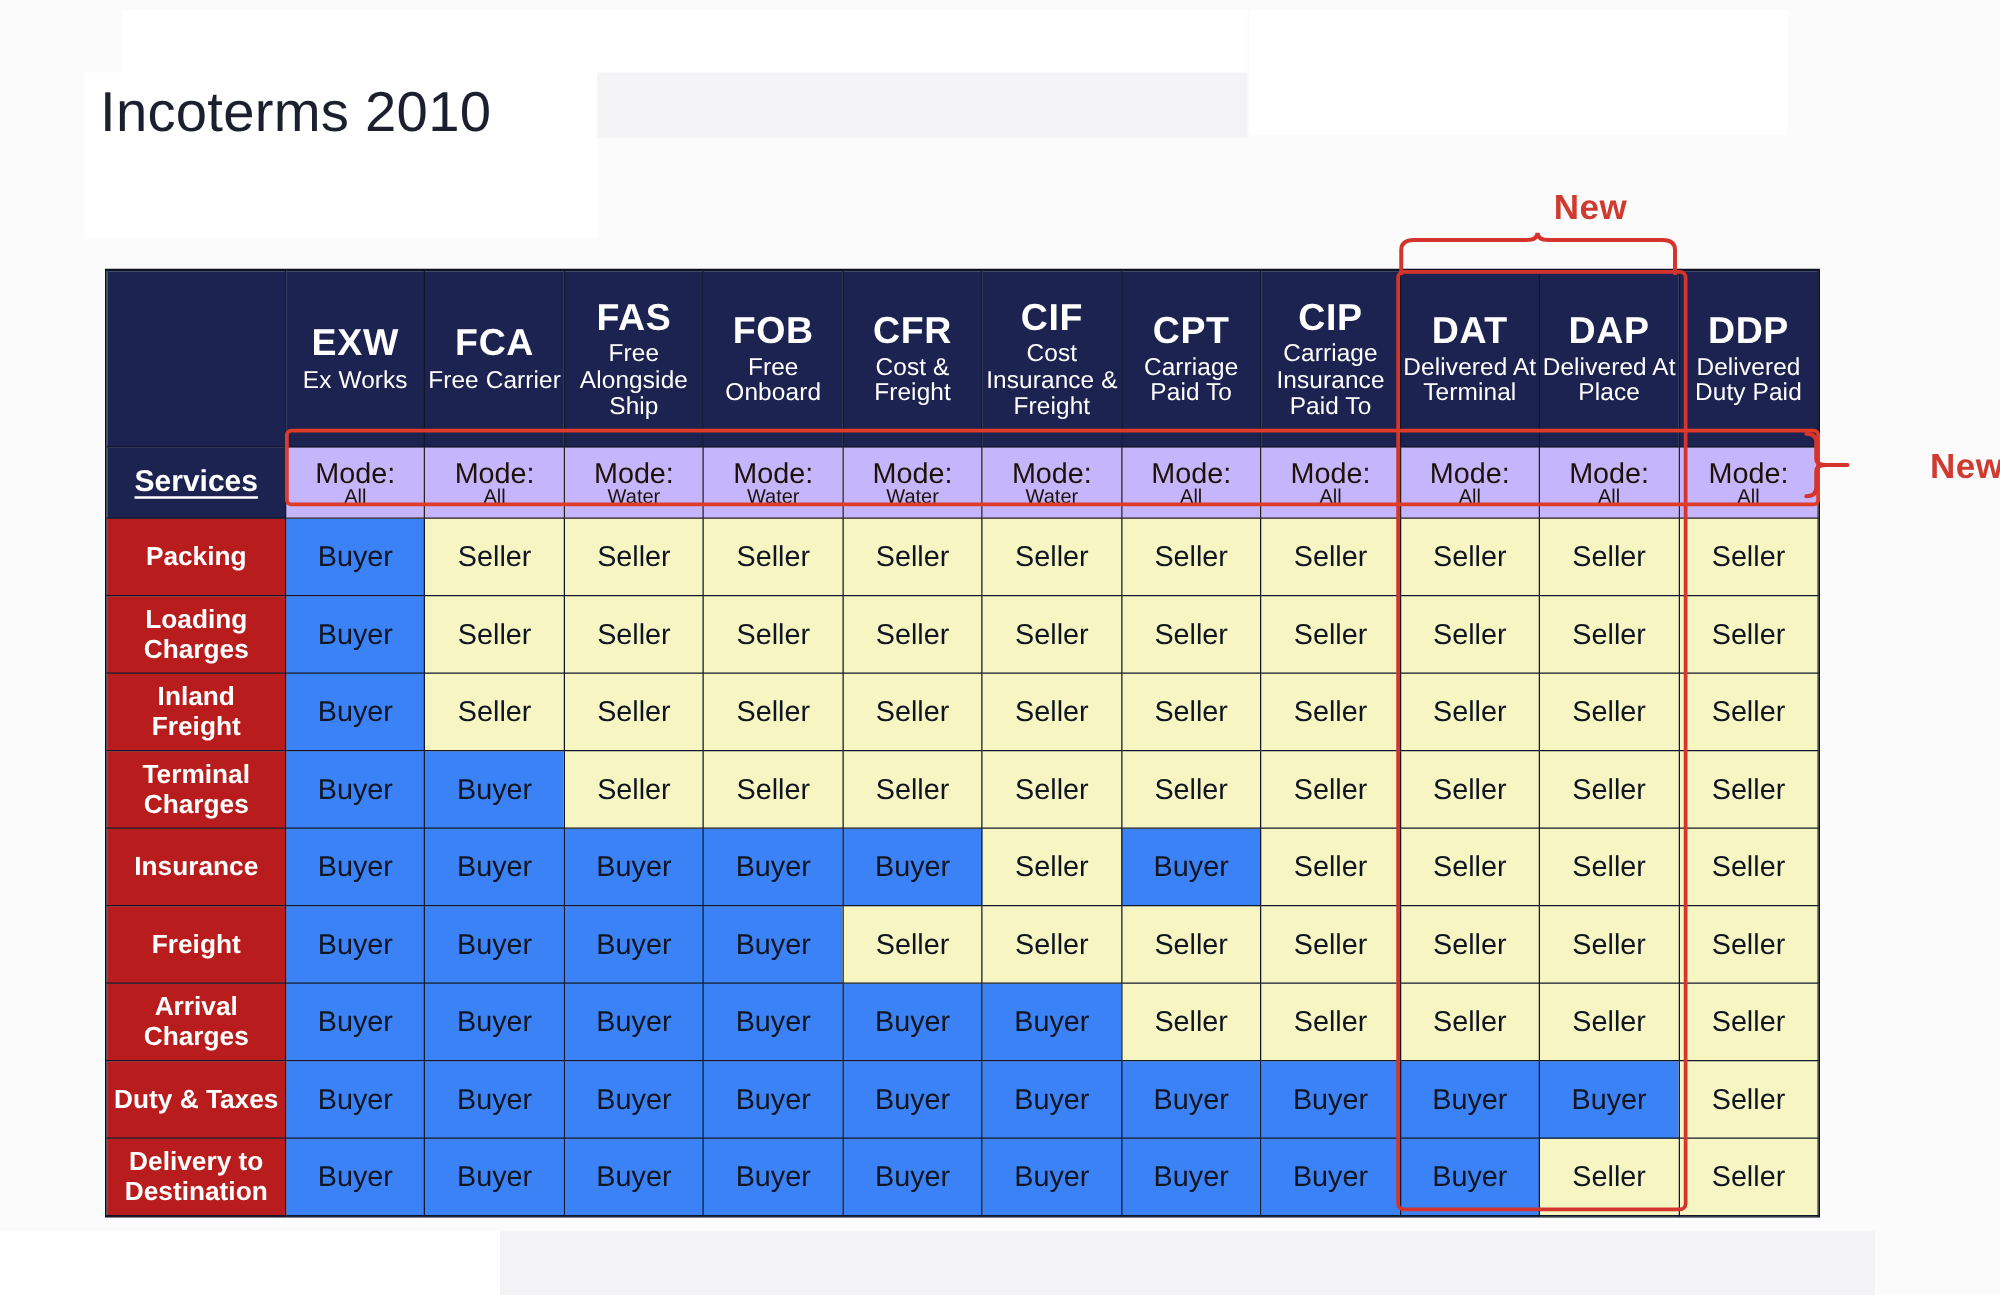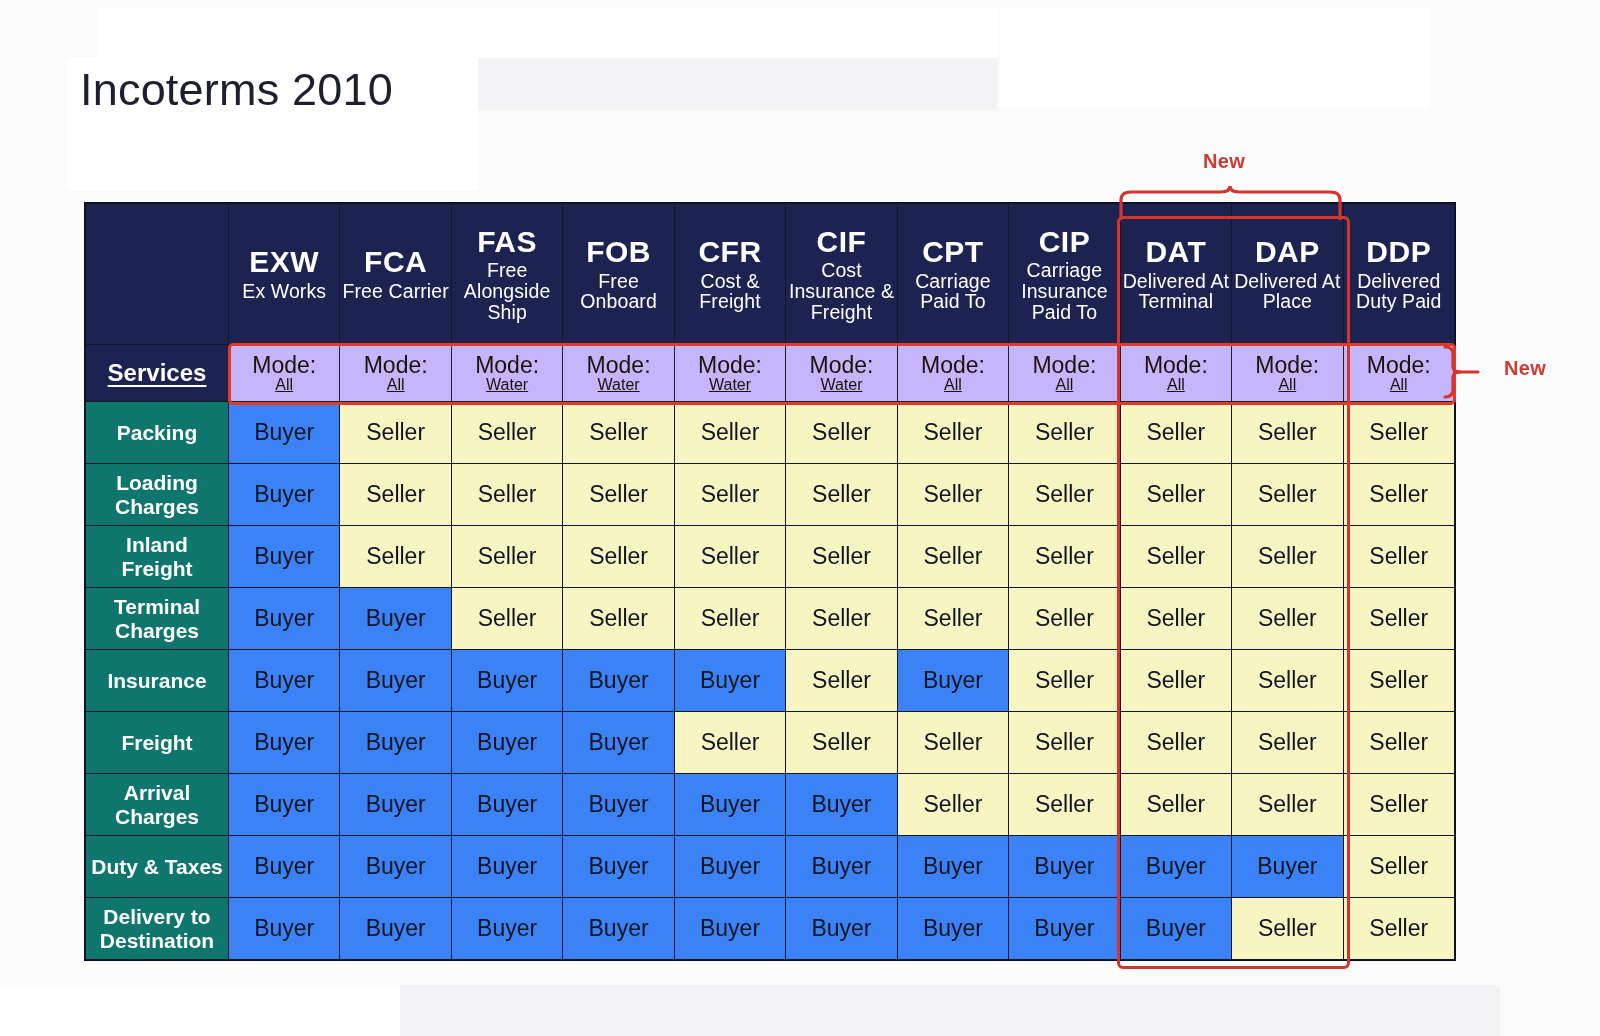--- a/index.html
+++ b/index.html
@@ -22,21 +22,21 @@
 
   #title{
     position:absolute;left:80px;top:64px;
     font-size:45px;color:#1b1f2e;
     letter-spacing:.2px;
     white-space:nowrap;
   }
 
   
   #grid{
-    position:absolute;left:85px;top:203px;
+    position:absolute;left:85px;top:216px;
     width:1370px;
     border-collapse:collapse;
     table-layout:fixed;
     box-shadow:0 0 0 1px #0b0f1e;
   }
   #grid td, #grid th{
     padding:0;margin:0;
     border:1px solid #101728;
     text-align:center;
     vertical-align:middle;
@@ -80,21 +80,21 @@
     color:#1d1208;
     height:56px;
     line-height:1.05;
     border-color:#2a2118 !important;
   }
   .mode .m1{display:block;font-size:23px;}
   .mode .m2{display:block;font-size:16px;text-decoration:underline;}
 
   
   .rlabel{
-    background:#0f766e;color:#ffffff;
+    background:#b91c1c;color:#ffffff;
     font-size:21px;font-weight:bold;
     line-height:1.12;
     height:57px;
     padding:2px 4px !important;
   }
 
   
   .cell{
     height:57px;
     font-size:23px;
@@ -128,22 +128,23 @@
   }
   .brace-right{
     position:absolute;
     left:1442px;top:345px;
     width:40px;height:54px;
     pointer-events:none;
   }
   .new-label{
     position:absolute;
     color:#cf3b30;
-    font-size:20px;font-weight:bold;
+    font-size:28px;font-weight:bold;
     letter-spacing:.4px;
+    margin-left:40px;
   }
   #new-label-top{left:1203px;top:150px;}
   #new-label-right{left:1504px;top:357px;}
 </style>
 </head>
 <body>
 
 <div class="paper-blotch b1"></div>
 <div class="paper-blotch b2"></div>
 <div class="paper-blotch b3"></div>

